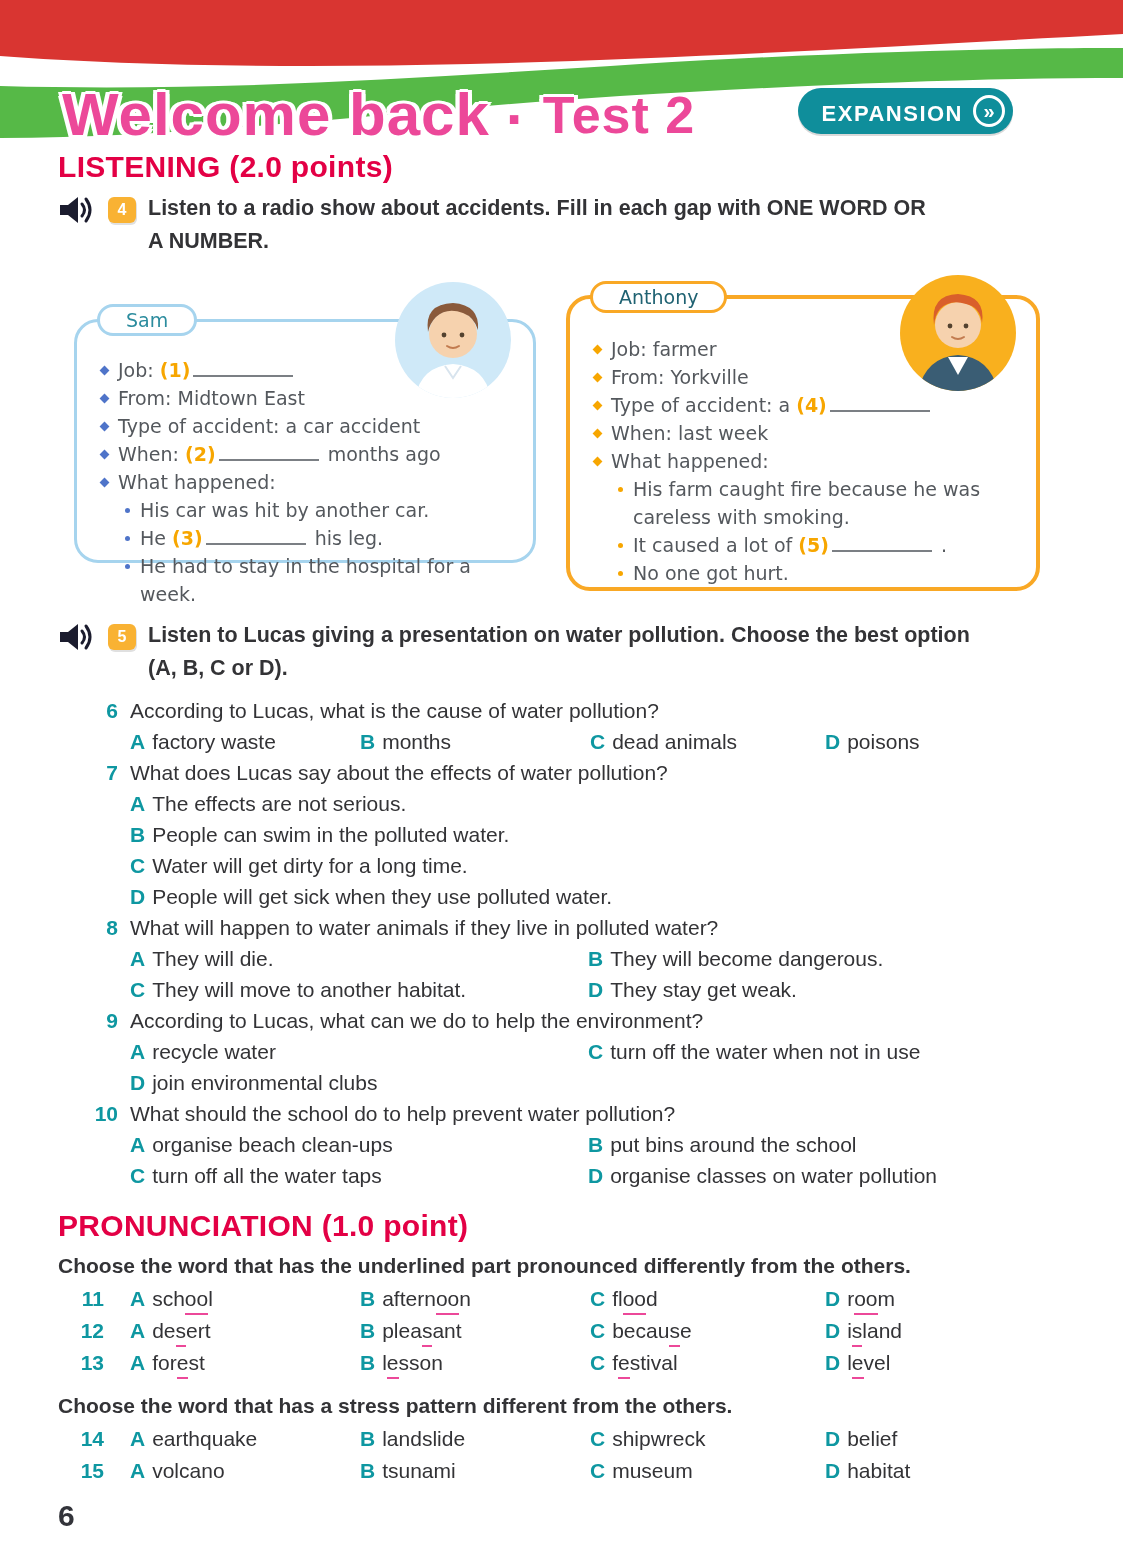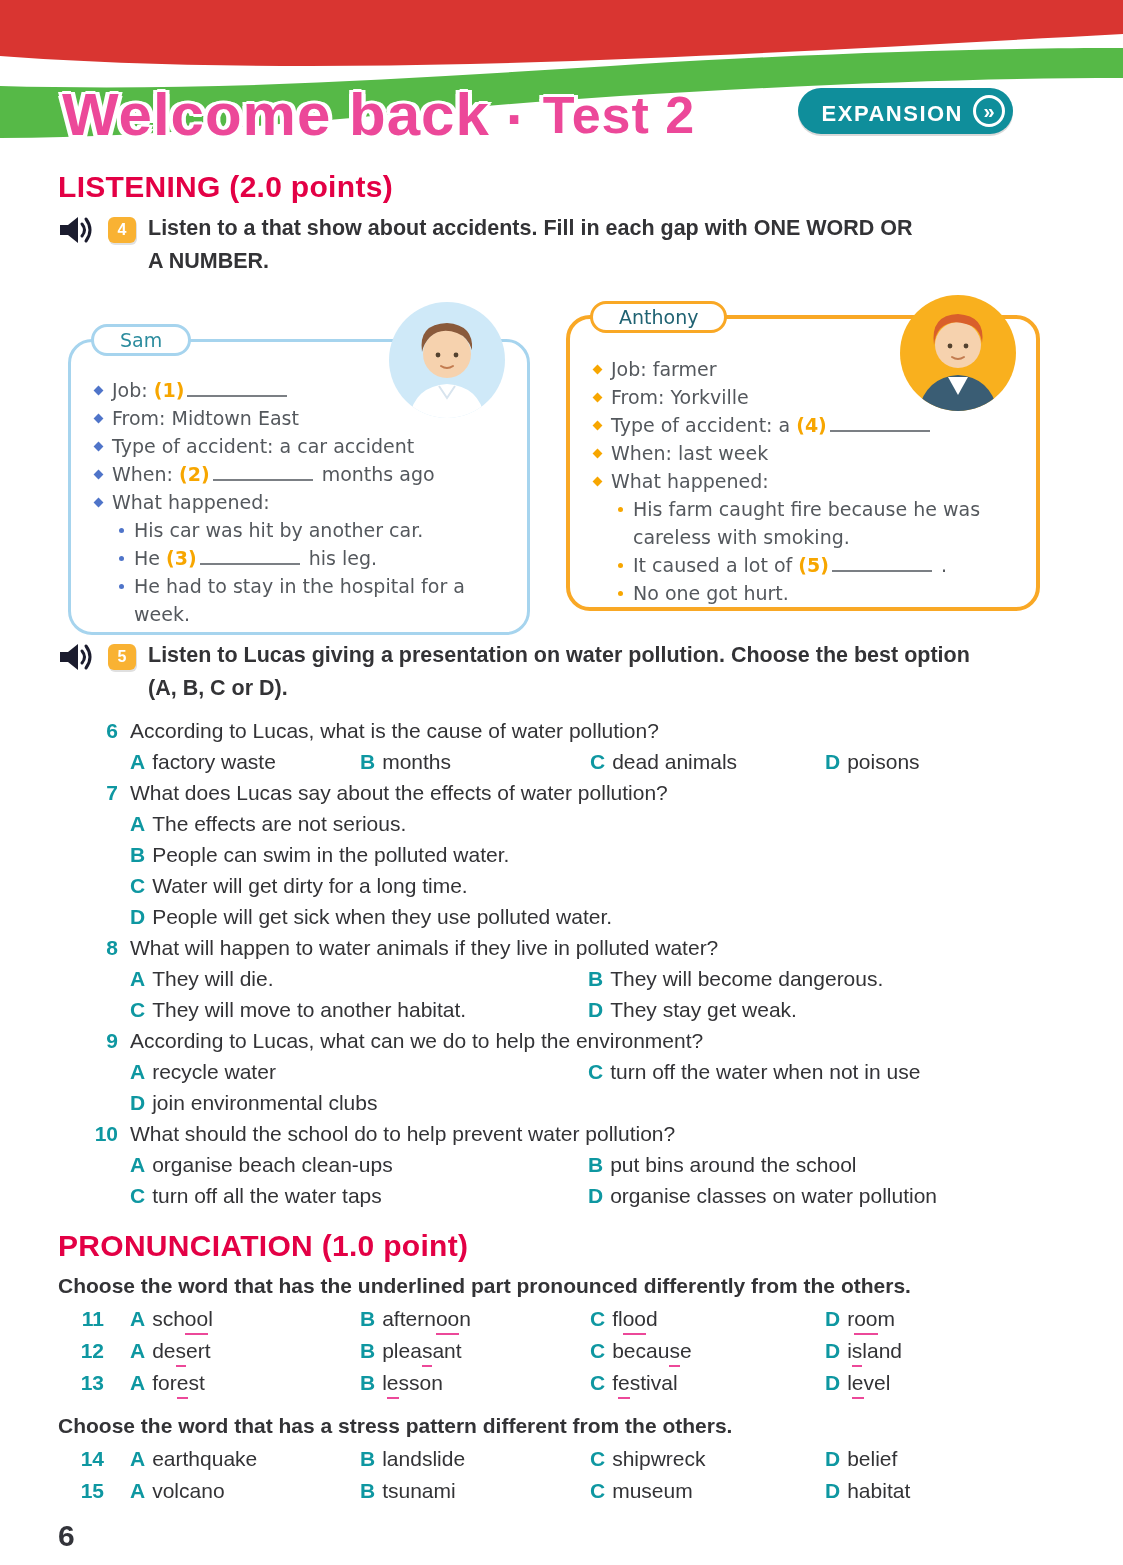--- a/index.html
+++ b/index.html
@@ -35,36 +35,36 @@
   .badge .label { color:#fff; font-weight:bold; font-size:22px; letter-spacing:1.5px; }
   .badge .chev {
     width:32px; height:32px; border-radius:50%;
     border:3px solid #fff; background:#0f8e9b;
     color:#fff; font-weight:bold; font-size:20px;
     display:flex; align-items:center; justify-content:center; line-height:1;
   }
   
   .content { padding: 0 58px; }
   .sec-heading { font-size:30px; font-weight:bold; color:#e30045; letter-spacing:0.3px; }
-  .h-listening { margin-top:20px; }
+  .h-listening { margin-top:0; }
   .h-pron { margin-top:18px; }
   .ex-row { display:flex; align-items:flex-start; gap:12px; margin-top:8px; }
   .spk { width:38px; flex:0 0 38px; margin-top:3px; }
   .numbadge {
     flex:0 0 28px; width:28px; height:26px; margin-top:5px;
     background:#f9b233; border-radius:6px; color:#fff;
     font-weight:bold; font-size:16px;
     display:flex; align-items:center; justify-content:center;
     box-shadow:1px 2px 0 rgba(0,0,0,0.12);
   }
   .ex-text { font-size:21.5px; font-weight:bold; line-height:1.55; white-space:pre-line; color:#333336; }
   
   .cards { position:relative; height:322px; margin-top:30px; }
   .card { position:absolute; background:#fff; border-radius:24px; }
-  .card-sam { left:10px; top:30px; width:462px; height:296px; border:3px solid #a6d4ee; }
+  .card-sam { left:16px; top:30px; width:462px; height:244px; border:3px solid #a6d4ee; }
   .card-anthony { left:508px; top:6px; width:474px; height:296px; border:4px solid #f9a825; }
   .tab {
     position:absolute; top:-18px; left:20px; background:#fff;
     border-radius:16px; padding:2px 26px; font-size:19px;
     font-family:"DejaVu Sans", sans-serif;
   }
   .tab-sam { border:3px solid #a6d4ee; color:#2c8c9e; }
   .tab-anthony { border:3px solid #f9a825; color:#1f6272; }
   .avatar { position:absolute; border-radius:50%; overflow:hidden; }
   .avatar-sam { left:318px; top:-40px; width:116px; height:116px; background:#cfe9f8; }
@@ -126,21 +126,21 @@
 
     <div class="sec-heading h-listening">LISTENING (2.0 points)</div>
 
     <div class="ex-row">
       <svg class="spk" viewBox="0 0 38 30">
         <polygon points="2,10 10,10 20,2 20,28 10,20 2,20" fill="#1b1c2e"></polygon>
         <path d="M24,9 Q29,15 24,21" stroke="#1b1c2e" stroke-width="3" fill="none" stroke-linecap="round"></path>
         <path d="M28,4 Q36,15 28,26" stroke="#1b1c2e" stroke-width="3" fill="none" stroke-linecap="round"></path>
       </svg>
       <span class="numbadge">4</span>
-      <div class="ex-text">Listen to a that show about accidents. Fill in each gap with ONE WORD OR
+      <div class="ex-text">Listen to a radio show about accidents. Fill in each gap with ONE WORD OR
 A NUMBER.</div>
     </div>
 
     <div class="cards">
 
       <div class="card card-sam">
         <span class="tab tab-sam">Sam</span>
         <div class="avatar avatar-sam">
           <svg viewBox="0 0 116 116" width="116" height="116">
             <path d="M20 116 Q26 84 58 82 Q90 84 96 116 Z" fill="#ffffff"></path>

